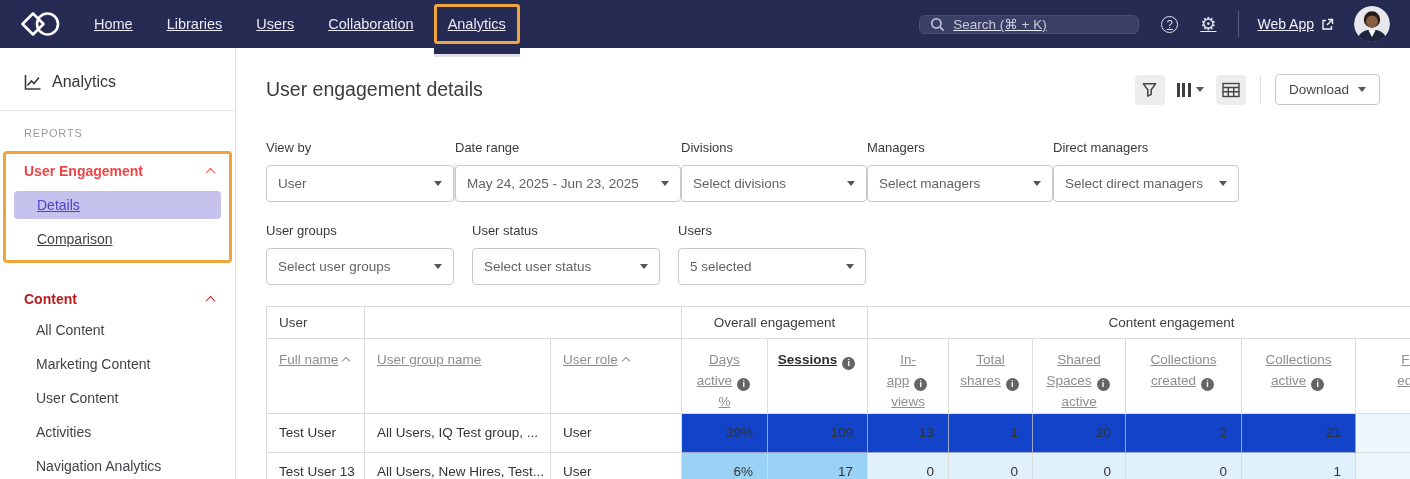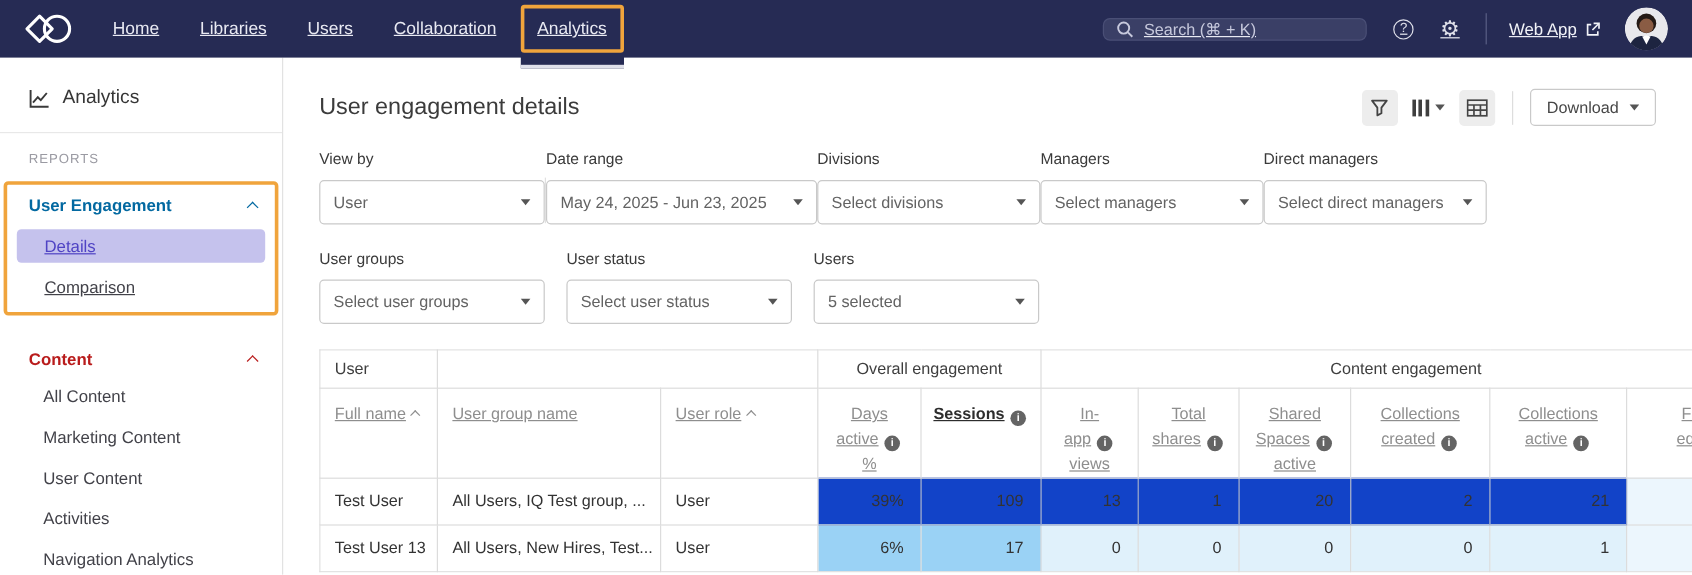--- a/index.html
+++ b/index.html
@@ -35,21 +35,21 @@
   
   .sidebar { width:236px; flex:none; border-right:1px solid #e2e2e2; padding-top:20px;
     background:#fff; }
   .sb-title { display:flex; align-items:center; gap:10px; padding:0 24px; height:28px;
     font-size:16px; color:#363636; }
   .sb-divider { border-bottom:1px solid #e8e8e8; margin-top:14px; }
   .sb-section { margin:16px 24px 0; font-size:11px; letter-spacing:.8px; color:#9a9aa2; }
   .ue-annotated { position:relative; margin:12px 3px 0; padding:6px 0 10px; }
   .sb-group-head { display:flex; align-items:center; justify-content:space-between;
     height:28px; padding:0 18px 0 21px; font-size:14px; font-weight:700; cursor:pointer; }
-  .sb-group-head.purple { color:#0369a1; }
+  .sb-group-head.purple { color:#ef4444; }
   .sb-group-head.dark { color:#b91c1c; padding:0 21px 0 24px; }
   .sb-pill { margin:6px 11px 0; height:28px; display:flex; align-items:center;
     padding-left:23px; font-size:14px; color:#424249; border-radius:4px; cursor:pointer;text-decoration:underline; }
   .sb-pill.active { background:#c5c2ed; color:#4f43c4; }
   .content-group { margin-top:22px; }
   .sb-item { height:34px; display:flex; align-items:center; padding-left:36px;
     font-size:14px; color:#424249; cursor:pointer; }
   .chev { display:inline-block; width:7px; height:7px; border-right:1.7px solid currentColor;
     border-bottom:1.7px solid currentColor; }
   .chev.up { transform:rotate(-135deg) translate(-1px,-1px); }
@@ -67,21 +67,21 @@
   .bars { display:flex; gap:2.5px; }
   .bars i { width:3px; height:14px; background:#3f3f3f; display:block; }
   .caret-down { width:0; height:0; border-left:4px solid transparent;
     border-right:4px solid transparent; border-top:5px solid #555; }
   .tb-divider { width:1px; height:28px; background:#ddd; margin:0 4px; }
   .download-btn { height:31px; border:1px solid #c9c9c9; border-radius:4px; background:#fff;
     display:flex; align-items:center; gap:9px; padding:0 13px; font-size:13.5px;
     color:#474747; cursor:pointer; }
 
   
-  .filters-row { display:flex; align-items:flex-start; margin-top:20px; }
+  .filters-row { display:flex; align-items:flex-start; margin-top:35px; }
   .filters-row.second { gap:18px; margin-top:21px; }
   .filter-label { font-size:13px; font-weight:500; color:#3a3a3a; margin-bottom:10px; }
   .dropdown { height:37px; border:1px solid #c9c9c9; border-radius:4px; background:#fff;
     display:flex; align-items:center; justify-content:space-between; padding:0 11px;
     font-size:13.5px; color:#636363; cursor:pointer; gap:6px; }
   .dd-val { white-space:nowrap; overflow:hidden; }
   .w188 .dropdown { width:188px; } .w226 .dropdown { width:226px; } .w186 .dropdown { width:186px; }
   .filter-vdivider { width:1px; height:38px; background:#e0e0e0; margin-top:23px; flex:none; }
 
   

